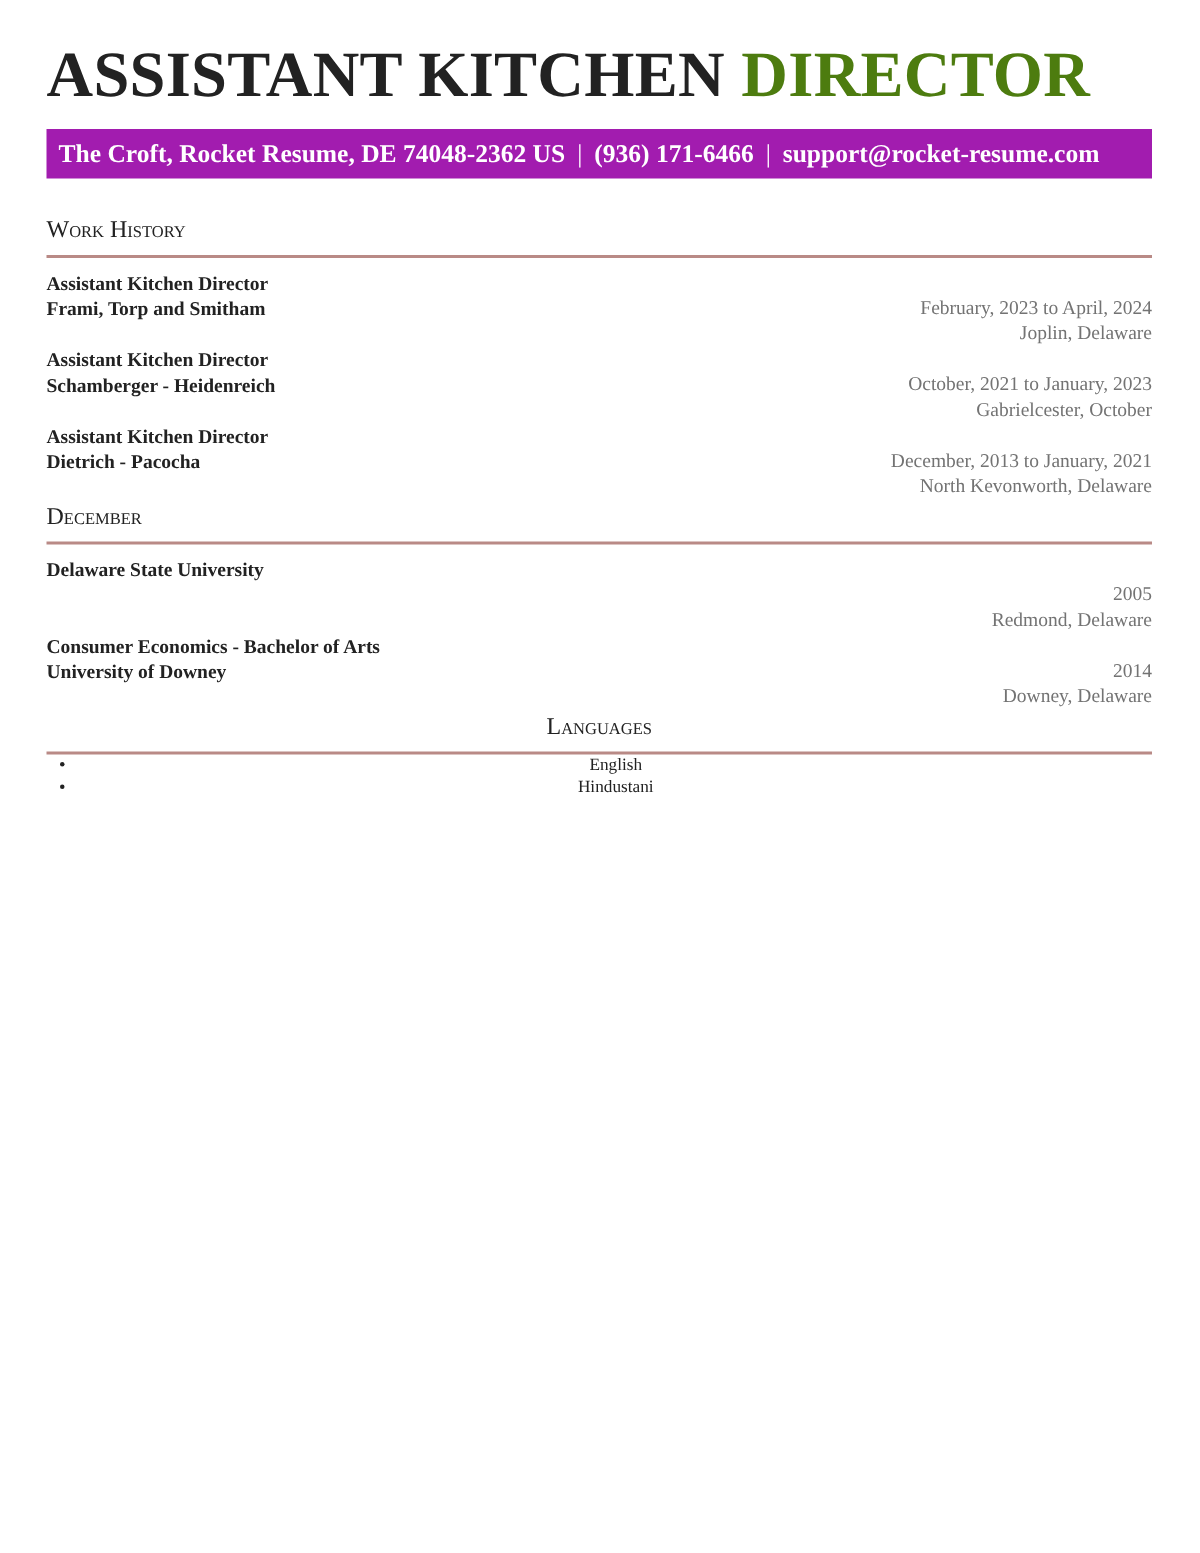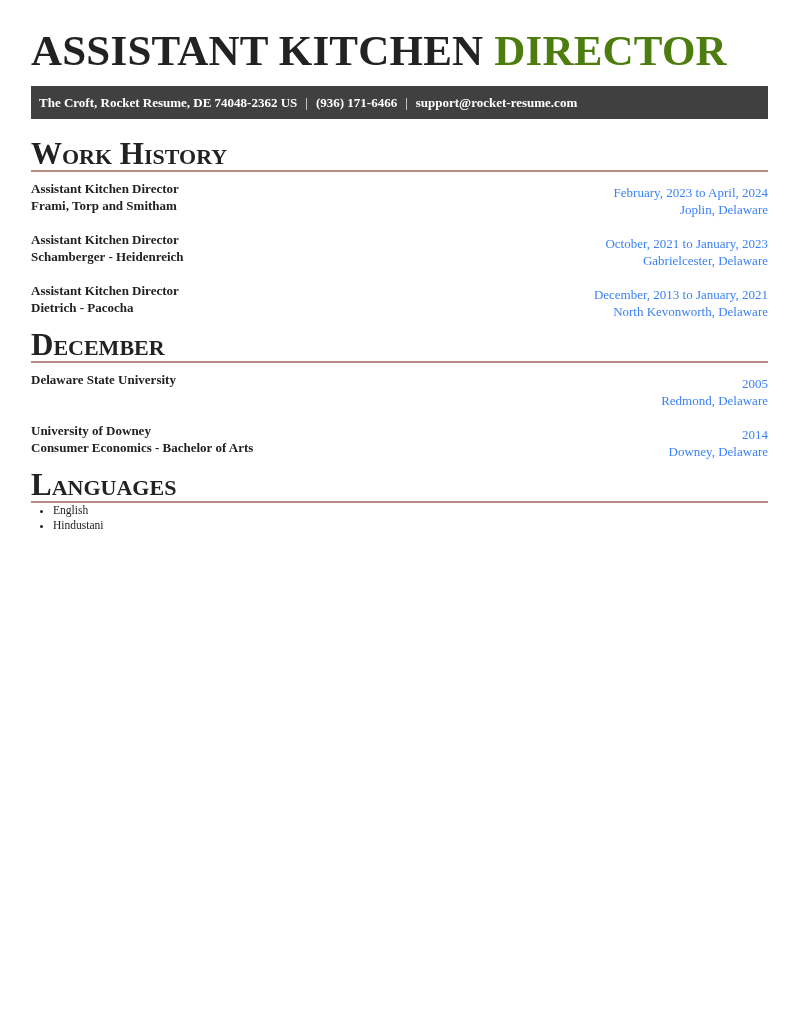--- a/index.html
+++ b/index.html
@@ -35,42 +35,42 @@
     }
     .title .accent {
       color: #4d7c0f;
     }
     .contact-bar {
       position: absolute;
       left: 0;
       top: 86px;
       width: 737px;
       height: 33px;
-      background: #404040;
+      background: #a21caf;
       color: #ffffff;
-      font-size: 13px;
+      font-size: 17px;
       font-weight: bold;
       line-height: 33px;
       padding-left: 8px;
       box-sizing: border-box;
       white-space: nowrap;
     }
     .contact-bar .sep {
       padding: 0 8px;
       font-weight: normal;
     }
     .section {
       position: absolute;
       left: 0;
       width: 737px;
     }
     .section-title {
       margin: 0;
-      font-size: 31px;
-      font-weight: bold;
+      font-size: 16px;
+      font-weight: normal;
       font-variant: small-caps;
       line-height: 28px;
       color: #222222;
       height: 28px;
     }
     .divider {
       height: 2px;
       background: #b98a86;
       margin-top: 2px;
     }
@@ -83,23 +83,23 @@
     .entry .left {
       position: absolute;
       left: 0;
       top: 0;
       font-weight: bold;
       color: #222222;
     }
     .entry .right {
       position: absolute;
       right: 0;
-      top: 4px;
+      top: 16px;
       text-align: right;
-      color: #3b82f6;
+      color: #737373;
     }
     .entry .line {
       display: block;
       white-space: nowrap;
     }
     .entry .place {
     }
     .lang-list {
       margin: 0 0 0 0;
       padding: 0 0 0 22px;
@@ -137,21 +137,21 @@
       </div>
     </div>
 
     <div class="entry" style="margin-top:17px;">
       <div class="left">
         <span class="line">Assistant Kitchen Director</span>
         <span class="line">Schamberger - Heidenreich</span>
       </div>
       <div class="right">
         <span class="line">October, 2021 to January, 2023</span>
-        <span class="line place">Gabrielcester, Delaware</span>
+        <span class="line place">Gabrielcester, October</span>
       </div>
     </div>
 
     <div class="entry" style="margin-top:17px;">
       <div class="left">
         <span class="line">Assistant Kitchen Director</span>
         <span class="line">Dietrich - Pacocha</span>
       </div>
       <div class="right">
         <span class="line">December, 2013 to January, 2021</span>
@@ -169,31 +169,31 @@
         <span class="line">Delaware State University</span>
       </div>
       <div class="right">
         <span class="line">2005</span>
         <span class="line place">Redmond, Delaware</span>
       </div>
     </div>
 
     <div class="entry" style="margin-top:17px;">
       <div class="left">
+        <span class="line">Consumer Economics - Bachelor of Arts</span>
         <span class="line">University of Downey</span>
-        <span class="line">Consumer Economics - Bachelor of Arts</span>
       </div>
       <div class="right">
         <span class="line">2014</span>
         <span class="line place">Downey, Delaware</span>
       </div>
     </div>
   </div>
 
-  <div class="section" style="top:471px;">
+  <div class="section" style="top:471px;text-align:center;">
     <h2 class="section-title">Languages</h2>
     <div class="divider"></div>
     <ul class="lang-list">
       <li>English</li>
       <li>Hindustani</li>
     </ul>
   </div>
 
 </div>
 

